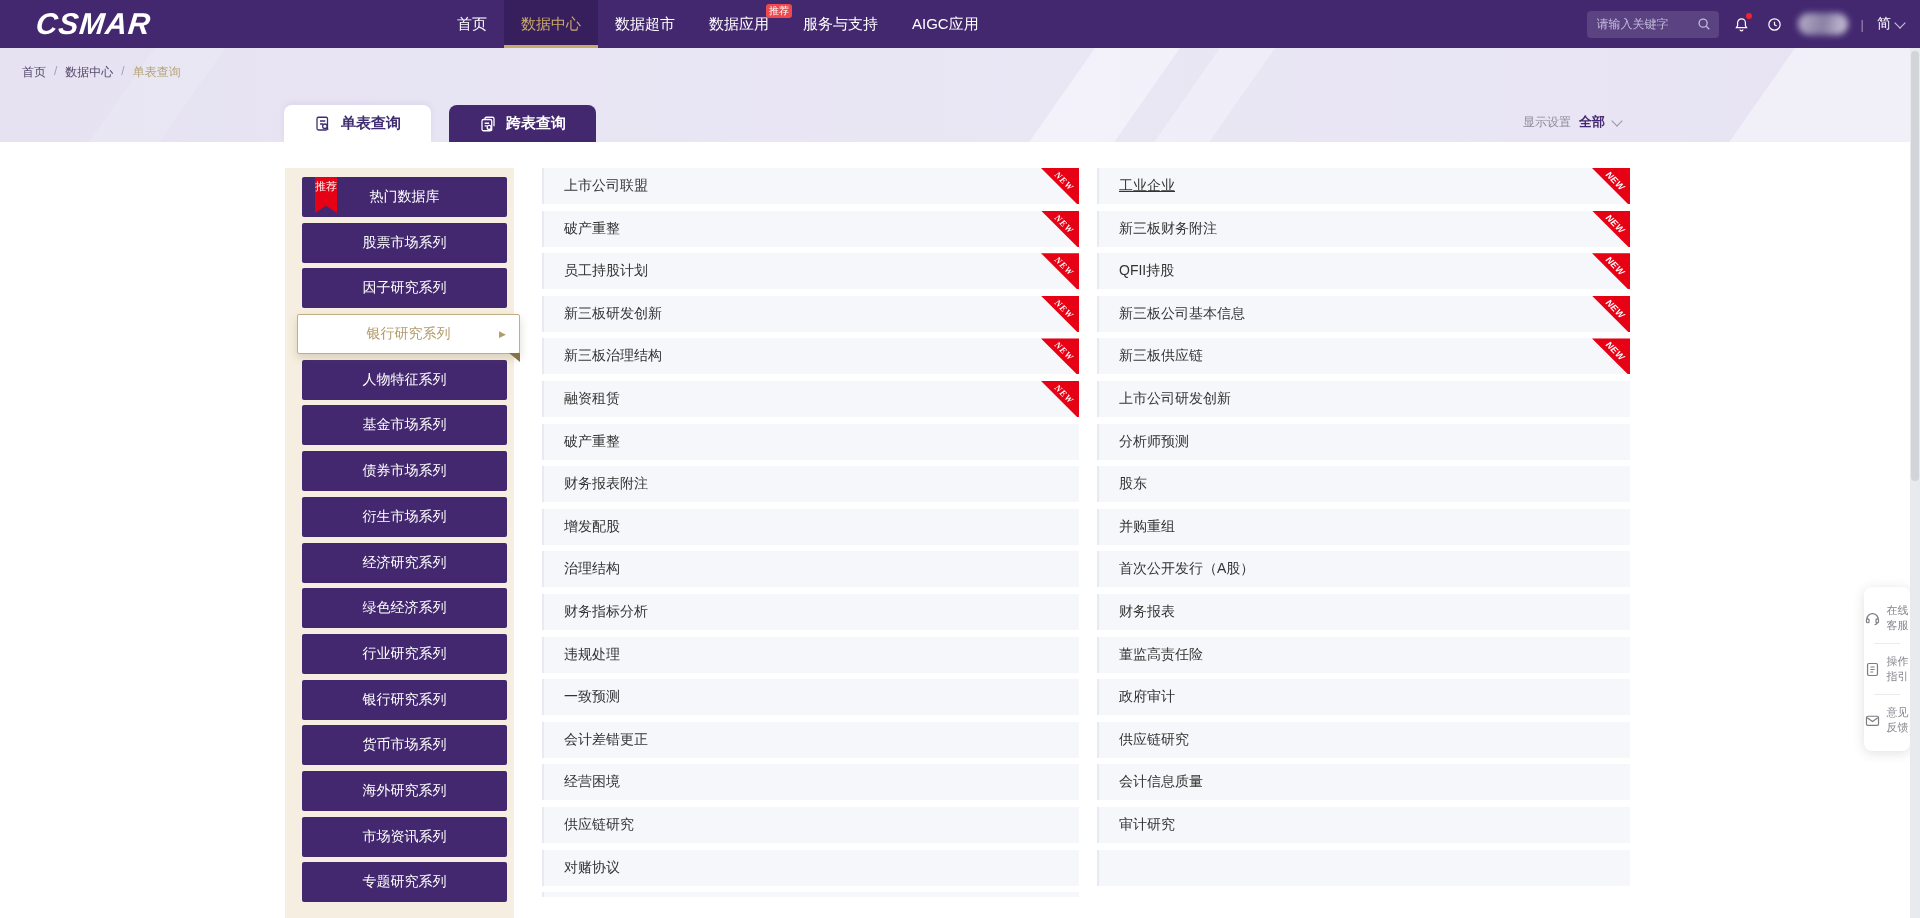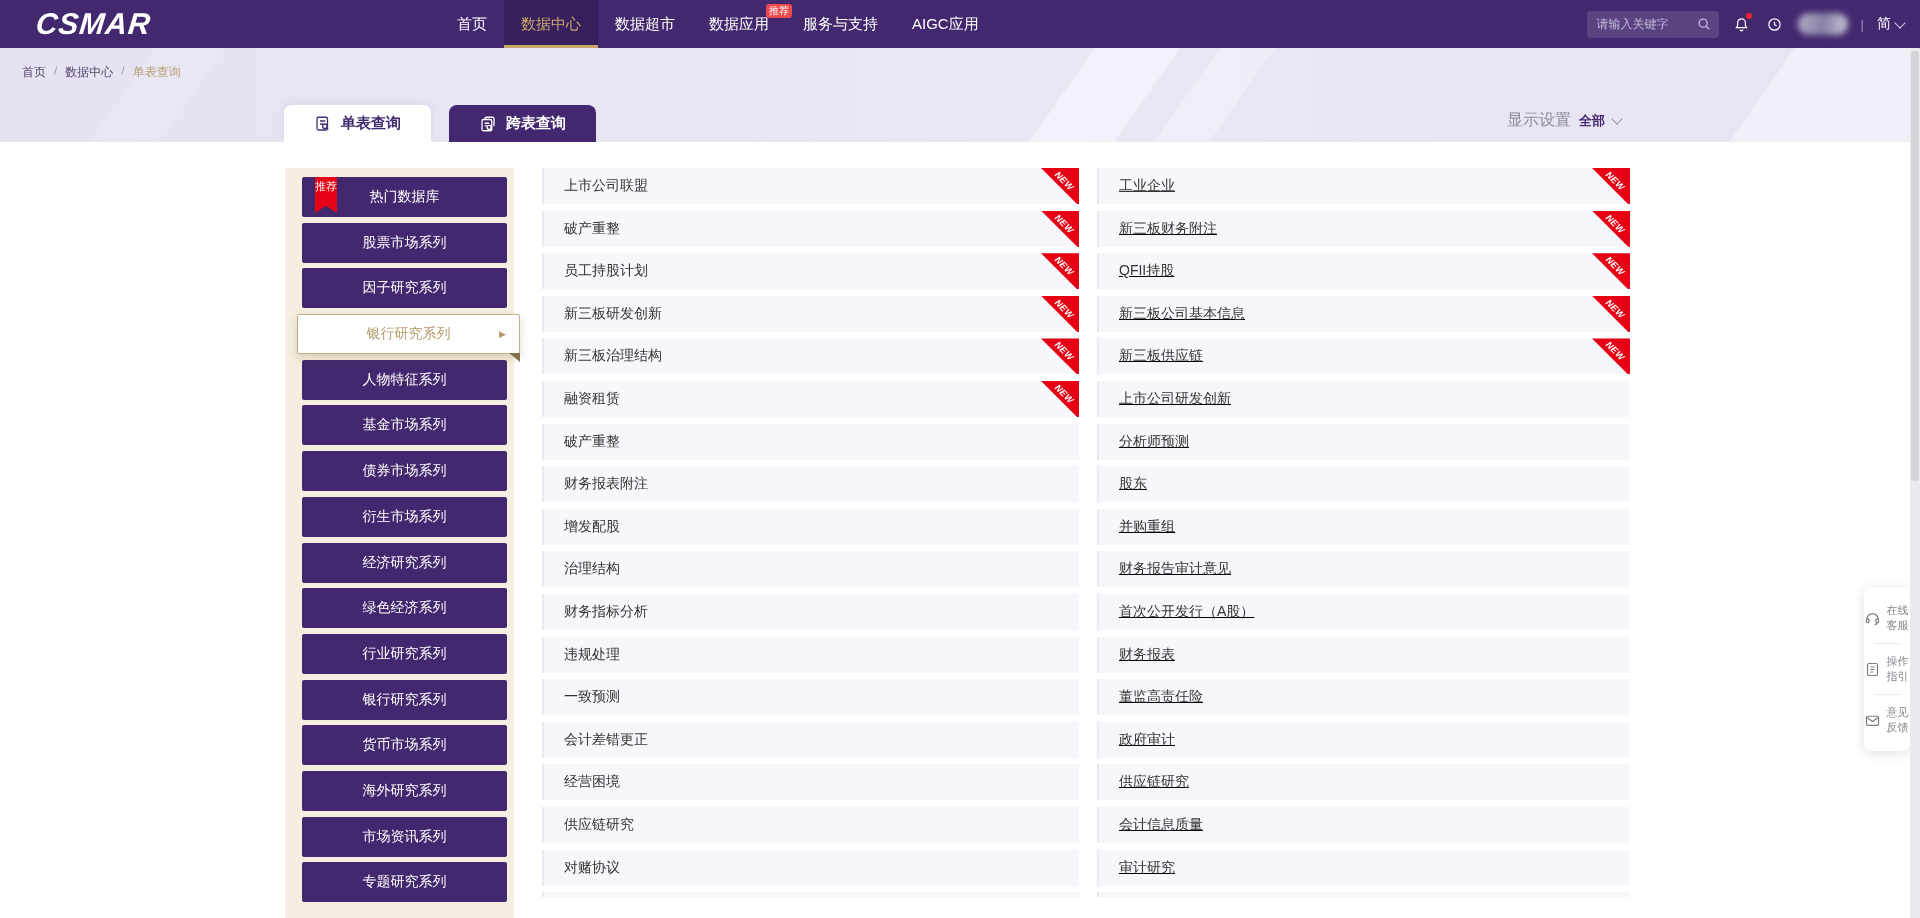--- a/index.html
+++ b/index.html
@@ -42,21 +42,21 @@
   .breadcrumb{position:absolute;left:22px;top:16px;font-size:12px;color:#544a6b;display:flex;gap:8px;z-index:3;}
   .breadcrumb .sep{color:#a59dbd;}
   .breadcrumb .current{color:#b5a273;}
   .crumb-link{cursor:pointer;}
   .tabs{position:absolute;left:284px;bottom:0;display:flex;gap:18px;z-index:3;}
   .tab{width:147px;height:37px;border-radius:8px 8px 0 0;display:flex;align-items:center;justify-content:center;
        gap:9px;font-size:15px;font-weight:600;cursor:pointer;}
   .tab.is-active{background:#fff;color:#3f2c70;box-shadow:0 -2px 6px rgba(80,60,140,.08);}
   .tab.is-inactive{background:#43286f;color:#fff;}
   .display-set{position:absolute;right:299px;bottom:11px;display:flex;align-items:center;gap:8px;z-index:3;cursor:pointer;}
-  .ds-label{font-size:16px;color:#8f8c99;}
+  .ds-label{font-size:12px;color:#8f8c99;}
   .ds-value{font-size:13px;font-weight:bold;color:#43286f;}
   .chev-g{width:7px;height:7px;border-right:1.5px solid #9a96a8;border-bottom:1.5px solid #9a96a8;
           transform:rotate(45deg);margin-top:-3px;}
   
   .content{position:absolute;left:0;top:142px;width:1920px;height:776px;background:#fff;}
   
   .side-wrap{position:absolute;left:285px;top:26px;width:229px;height:750px;background:#f6efe1;
              padding-top:9px;box-sizing:border-box;display:flex;flex-direction:column;gap:5.7px;}
   .side-item{position:relative;margin-left:17px;width:205px;height:40px;min-height:40px;background:#43286f;
              color:#fff;font-size:14px;display:flex;align-items:center;justify-content:center;
@@ -66,22 +66,22 @@
   .side-item.is-active::after{content:"";position:absolute;right:-1px;bottom:-9px;width:0;height:0;
              border-top:9px solid #87714a;border-left:11px solid transparent;}
   .side-arrow{position:absolute;right:13px;top:50%;transform:translateY(-50%);font-size:9px;color:#b39a6a;}
   .hot-ribbon{position:absolute;left:13px;top:0;width:22px;height:36px;background:#e60114;color:#fff;
               font-size:11px;line-height:13px;text-align:center;padding-top:3px;box-sizing:border-box;
               word-break:break-all;letter-spacing:0;
               clip-path:polygon(0 0,100% 0,100% 100%,50% 80%,0 100%);}
   
   .lists{position:absolute;left:542px;top:26px;display:flex;gap:18px;height:729px;overflow:hidden;}
   .col{display:flex;flex-direction:column;gap:6.6px;}
-  .col-left{width:537px;}
-  .col-right{width:533px;text-decoration:underline;}
+  .col-left{width:537px;font-family:Liberation Serif, serif;}
+  .col-right{width:533px;}
   .col::after{content:"";min-height:36px;background:#f6f7fa;border-left:2px solid #e8eaf2;box-sizing:border-box;}
   .row{position:relative;height:36px;min-height:36px;background:#f6f7fa;border-left:2px solid #e8eaf2;
        box-sizing:border-box;display:flex;align-items:center;padding-left:20px;cursor:pointer;overflow:hidden;}
   .row-label{font-size:14px;color:#333;}
   .row.is-hovered .row-label{text-decoration:underline;}
   .new-ribbon{position:absolute;top:0;right:0;width:38px;height:38px;background:#e60114;
               clip-path:polygon(0 0,100% 0,100% 100%);}
   .new-ribbon i{position:absolute;top:8px;left:12px;transform:rotate(45deg);color:#fff;font-size:9px;
               font-weight:bold;font-style:italic;letter-spacing:.5px;}
   
@@ -444,24 +444,20 @@
         <div class="row">
           <span class="row-label">股东</span>
 
         </div>
 
         <div class="row">
           <span class="row-label">并购重组</span>
 
         </div>
 
-        <div class="row">
-          <span class="row-label">财务报告审计意见</span>
-
-        </div>
 
         <div class="row">
           <span class="row-label">首次公开发行（A股）</span>
 
         </div>
 
         <div class="row">
           <span class="row-label">财务报表</span>
 
         </div>

